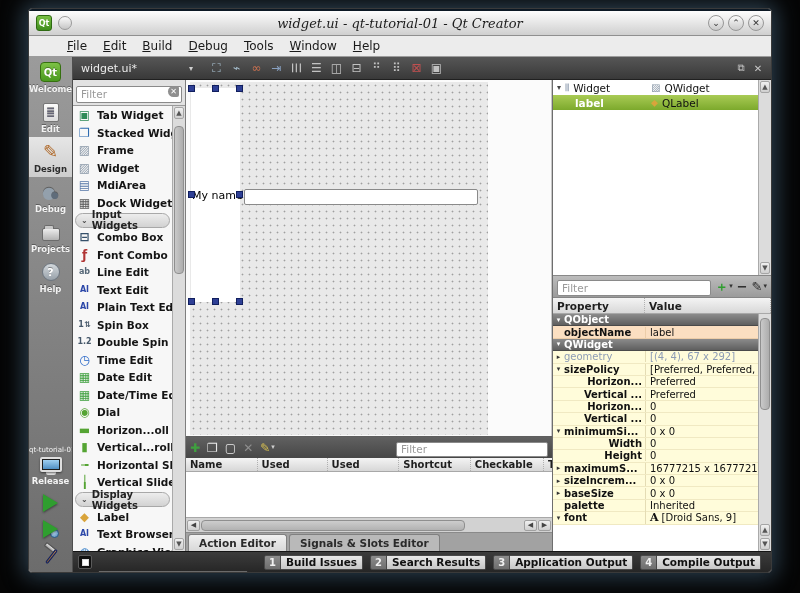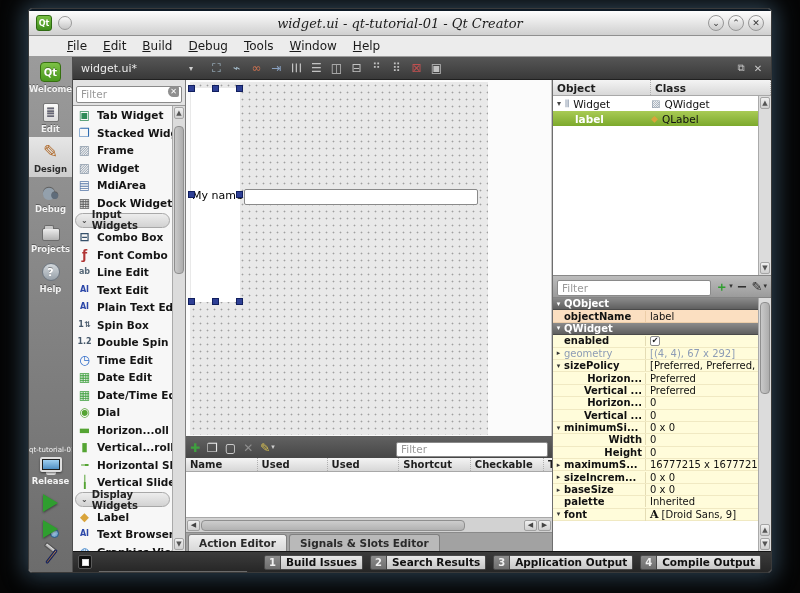--- a/index.html
+++ b/index.html
@@ -562,24 +562,20 @@
               </div>
               <div class="btab">
                 <span>Signals &amp; Slots Editor</span>
               </div>
           </div>
         </div>
 
         <div class="dock">
 
           <div class="object-pane">
-            <div class="pane-header">
-              <div class="ph-col" style="width:98px">Object</div>
-              <div class="ph-col" style="flex:1">Class</div>
-            </div>
             <div class="op-row-holder">
               <div class="op-rows">
                 <div class="op-row lvl0">
                     <span class="exp">▾</span>
                     <span class="op-obj">
                       <span class="op-ic" style="color: rgb(122, 138, 160);">⫴</span>
                       <span>Widget</span>
                     </span>
                     <span class="op-cls">
                       <span class="op-ic" style="color: rgb(138, 152, 168);">▨</span>
@@ -616,20 +612,24 @@
                 <span class="dd">▾</span>
               </div>
               <div class="pp-btn">
                 <span>−</span>
               </div>
               <div class="pp-btn">
                 <span>✎</span>
                 <span class="dd">▾</span>
               </div>
             </div>
+            <div class="pane-header">
+              <div class="ph-col" style="width:92px">Property</div>
+              <div class="ph-col" style="flex:1">Value</div>
+            </div>
             <div class="pp-rows-holder">
               <div class="pp-rows">
                 <div class="prow section">
                     <span class="exp">▾</span>
                     <span class="pname">QObject</span>
                     <span class="pvalue">
 
                       <span class="vslot"></span>
                     </span>
                   </div>
@@ -642,28 +642,20 @@
                     </span>
                   </div>
                   <div class="prow section">
                     <span class="exp">▾</span>
                     <span class="pname">QWidget</span>
                     <span class="pvalue">
 
                       <span class="vslot"></span>
                     </span>
                   </div>
-                  <div class="prow yellow">
-                    <span class="exp"></span>
-                    <span class="pname">enabled</span>
-                    <span class="pvalue">
-
-                      <span class="vcheck">✔</span>
-                    </span>
-                  </div>
                   <div class="prow yellow dim">
                     <span class="exp">▸</span>
                     <span class="pname">geometry</span>
                     <span class="pvalue">
 
                       <span class="vslot">[(4, 4), 67 x 292]</span>
                     </span>
                   </div>
                   <div class="prow yellow">
                     <span class="exp">▾</span>

